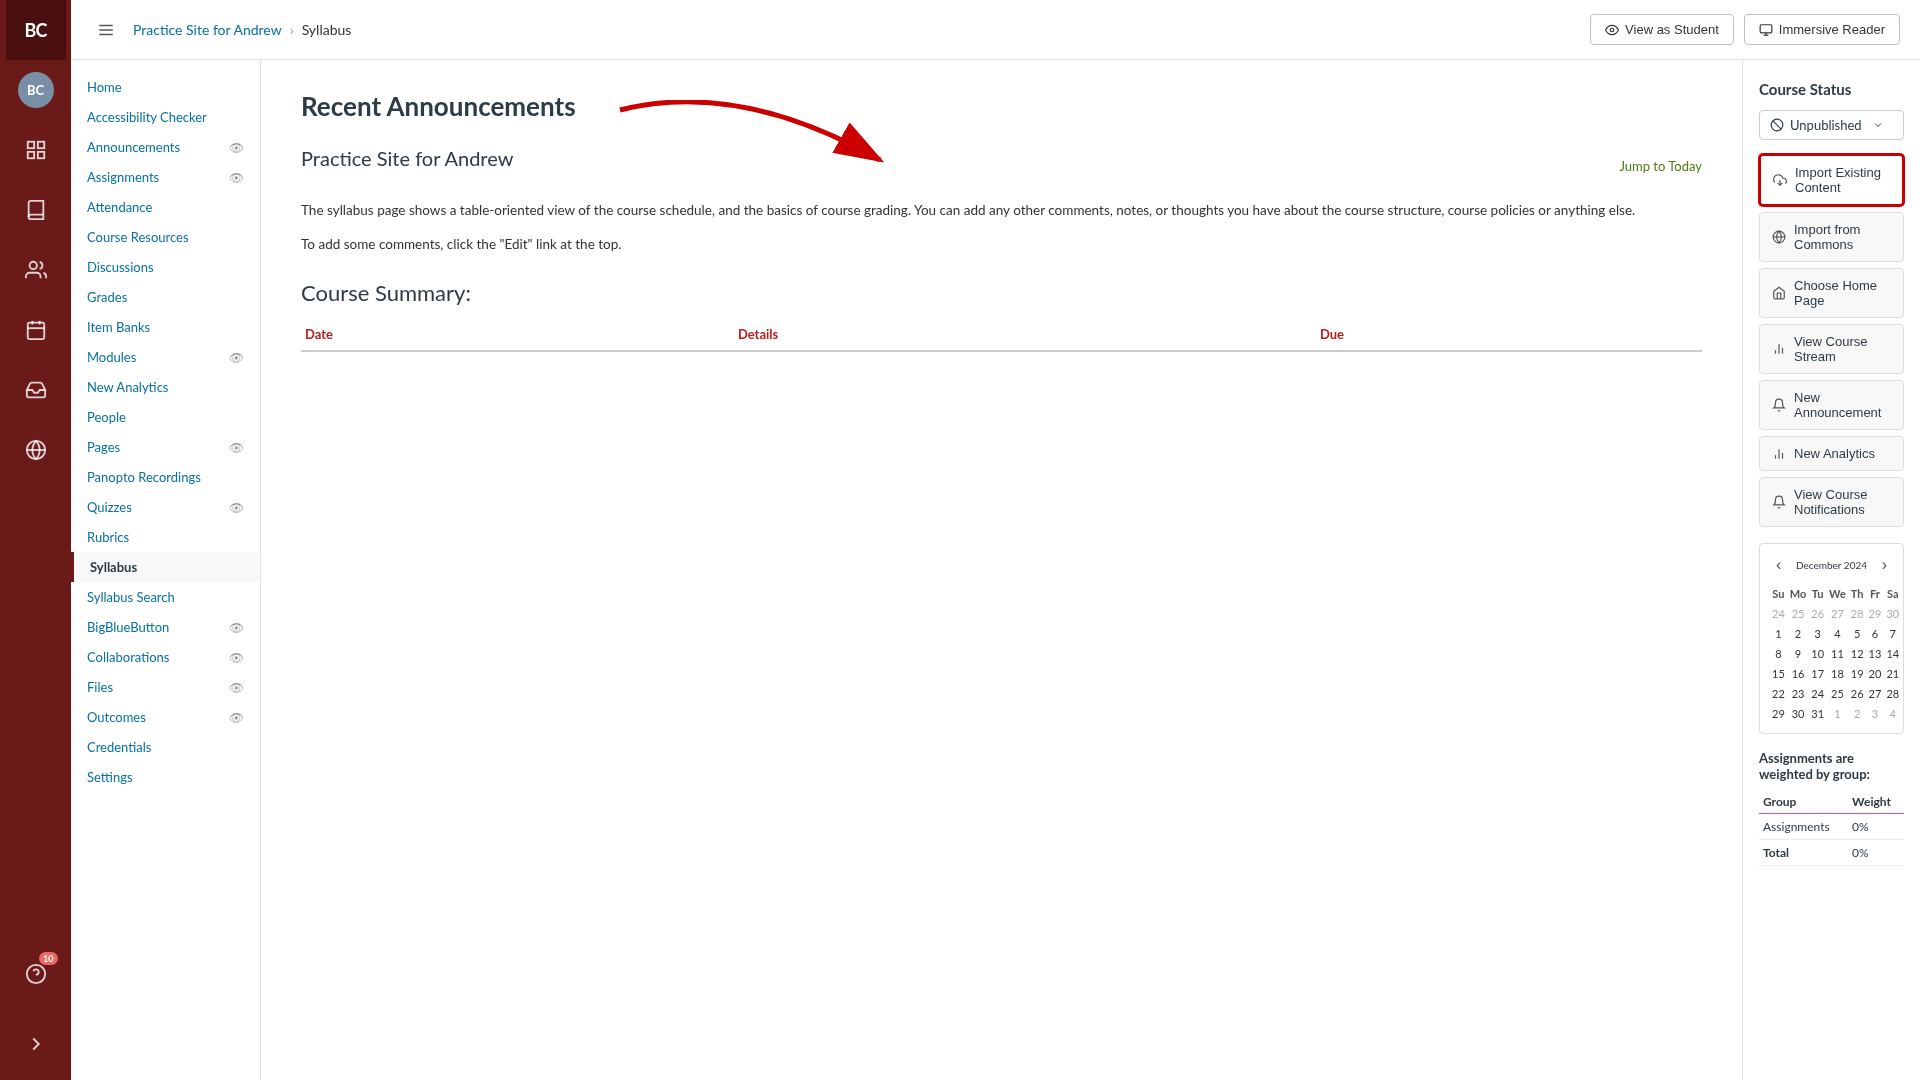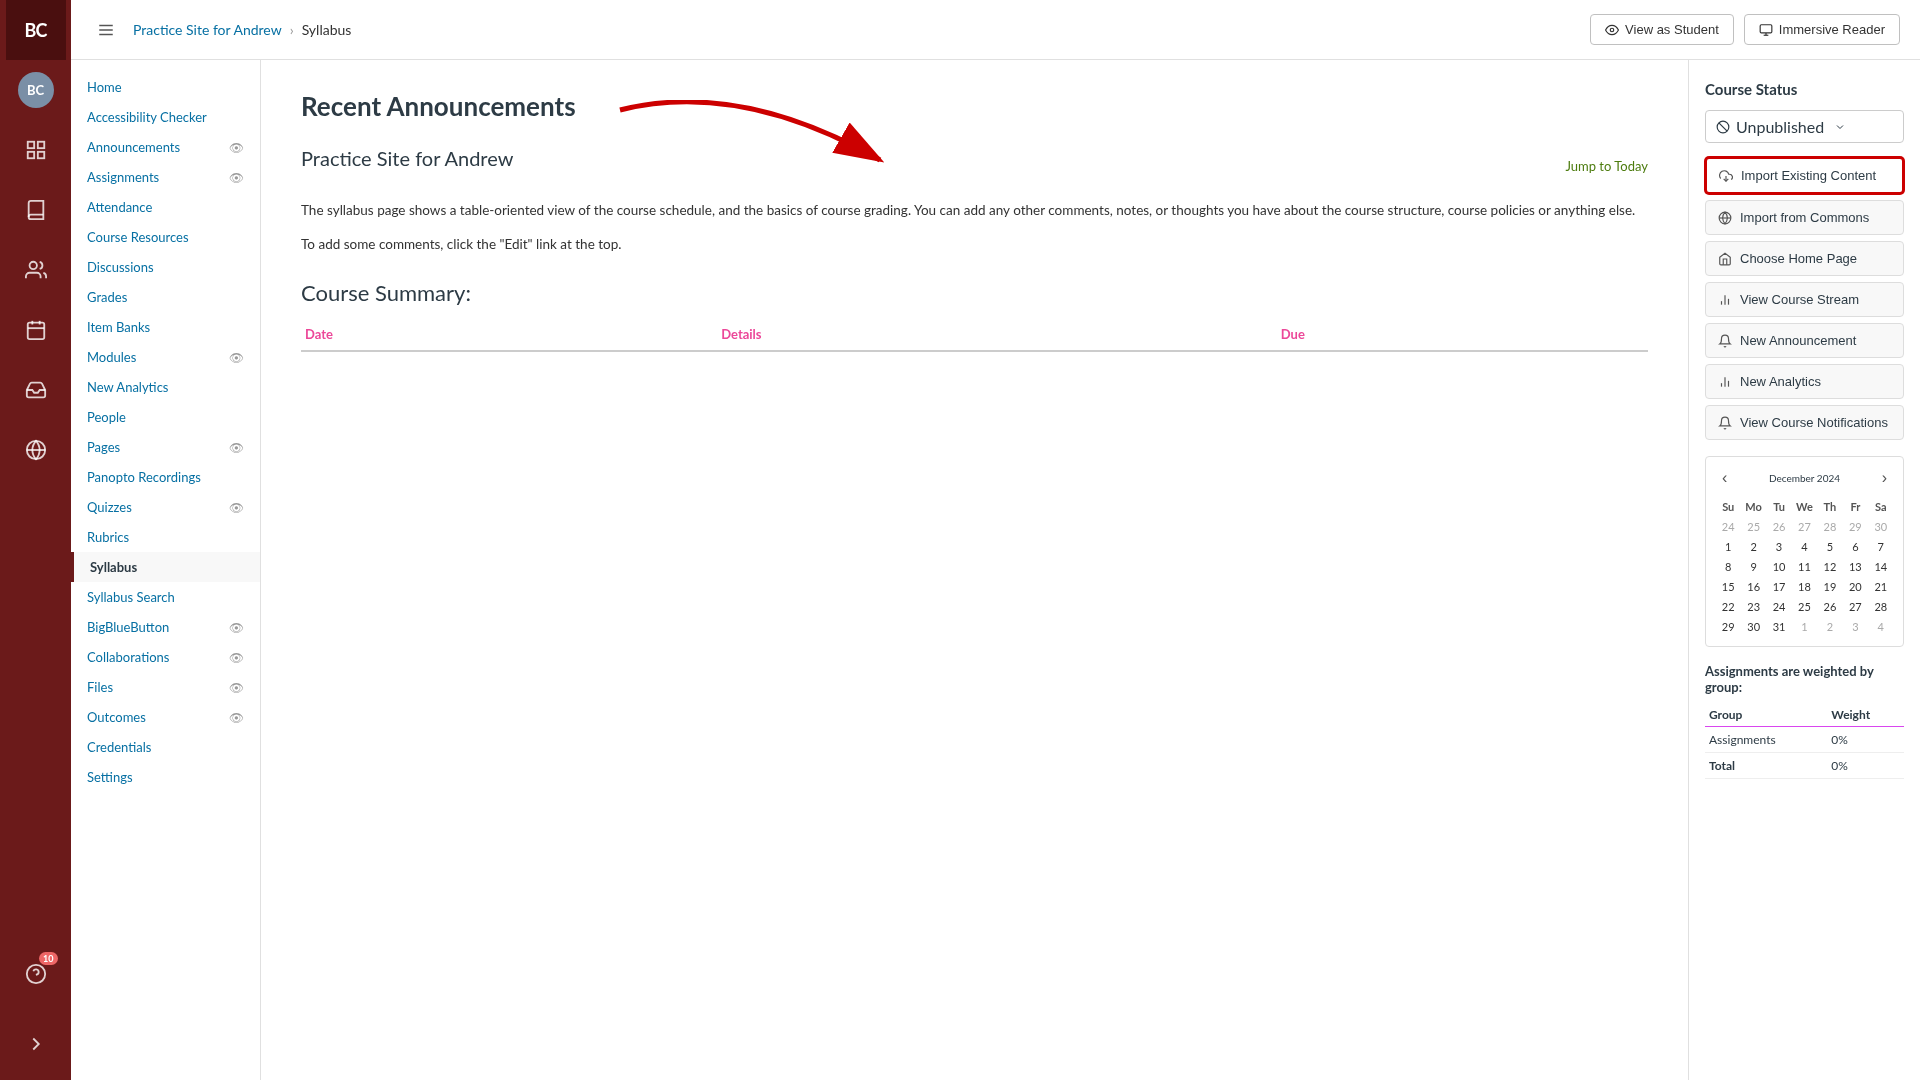--- a/index.html
+++ b/index.html
@@ -194,44 +194,44 @@
     .summary-table {
       width: 100%;
       border-collapse: collapse;
       font-size: 13px;
     }
     .summary-table th {
       text-align: left;
       border-bottom: 2px solid #ccc;
       padding: 8px 4px;
       font-weight: bold;
-      color: #ec4899;
+      color: #b91c1c;
     }
 
     
     .right-sidebar {
-      width: 232px;
+      width: 178px;
       flex-shrink: 0;
       border-left: 1px solid #e0e0e0;
       overflow-y: auto;
       padding: 20px 16px;
     }
     .course-status-title {
       font-size: 15px;
       font-weight: bold;
       margin-bottom: 12px;
     }
     .status-badge {
       display: flex;
       align-items: center;
       gap: 6px;
       border: 1px solid #ccc;
       border-radius: 4px;
       padding: 6px 10px;
-      font-size: 16px;
+      font-size: 13px;
       cursor: pointer;
       margin-bottom: 14px;
       background: #fff;
     }
     .sidebar-btn {
       width: 100%;
       display: flex;
       align-items: center;
       gap: 8px;
       padding: 9px 12px;

